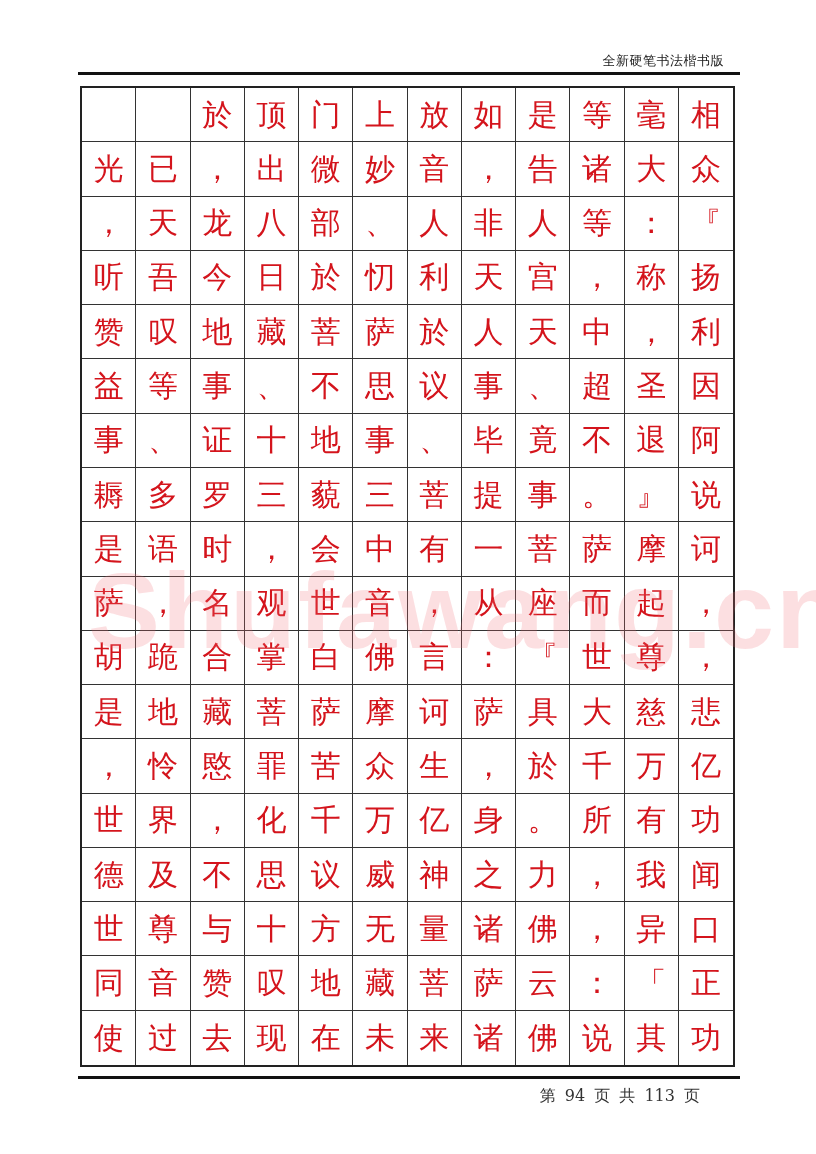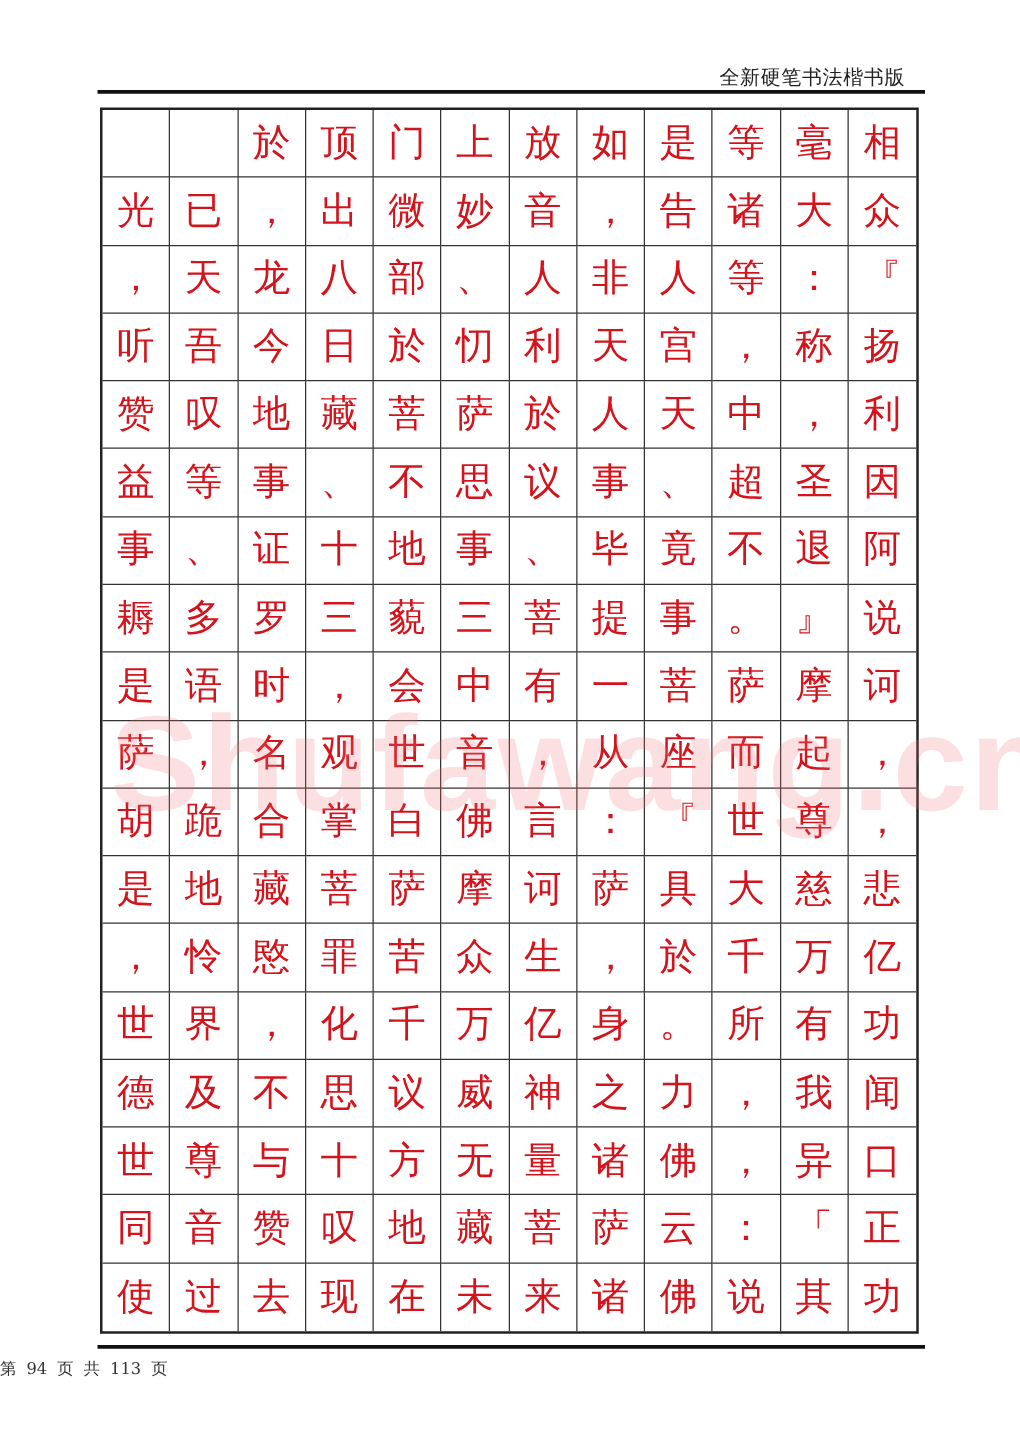--- a/index.html
+++ b/index.html
@@ -1,19 +1,19 @@
 <!DOCTYPE html>
 <html><head>
 <meta charset="utf-8">
 <style>
   html, body { margin: 0; padding: 0; background: #ffffff; }
   body { width: 816px; height: 1154px; position: relative; overflow: hidden; font-family: "DejaVu Sans", sans-serif; }
   .header-title {
     position: absolute; right: 92px; top: 52px;
-    font-family: "DejaVu Sans", sans-serif; font-size: 16px; color: #222;
+    font-family: "DejaVu Sans", sans-serif; font-size: 13px; color: #222;
     letter-spacing: 0.5px;
   }
   .header-rule {
     position: absolute; left: 78px; top: 72px; width: 662px; height: 3px; background: #111;
   }
   .grid {
     position: absolute; left: 80px; top: 86px;
     width: 655px; height: 981px;
     border: 2.5px solid #222; box-sizing: border-box;
     display: grid;
@@ -31,22 +31,22 @@
   .watermark {
     position: absolute; left: 88px; top: 548px; width: 650px;
     font-family: "Liberation Sans", sans-serif; font-size: 108px; font-weight: bold;
     color: rgba(240, 110, 120, 0.22); letter-spacing: 2px;
     pointer-events: none; white-space: nowrap; z-index: 5;
   }
   .footer-rule {
     position: absolute; left: 78px; top: 1076px; width: 662px; height: 3px; background: #111;
   }
   .footer-text {
-    position: absolute; left: 0; width: 700px; top: 1086px; text-align: left;
-    font-family: "DejaVu Serif", serif; font-size: 13px; color: #333;
+    position: absolute; left: 0; width: 700px; top: 1086px; text-align: right;
+    font-family: "DejaVu Serif", serif; font-size: 16px; color: #333;
     word-spacing: 4px;
   }
 </style>
 </head>
 <body>
 
 <div class="header-title">全新硬笔书法楷书版</div>
 <div class="header-rule"></div>
 
 <div class="grid" id="grid">

